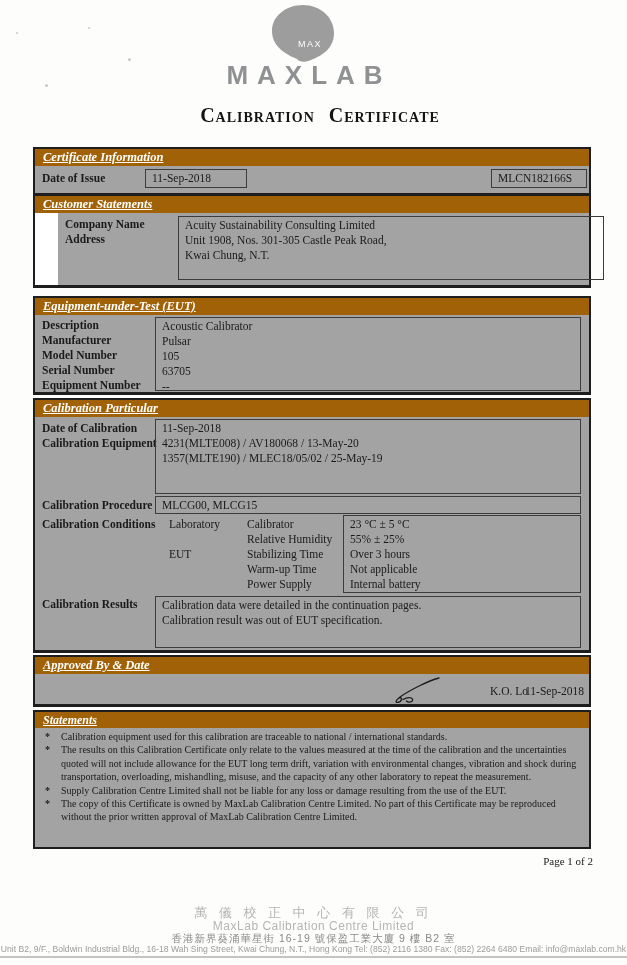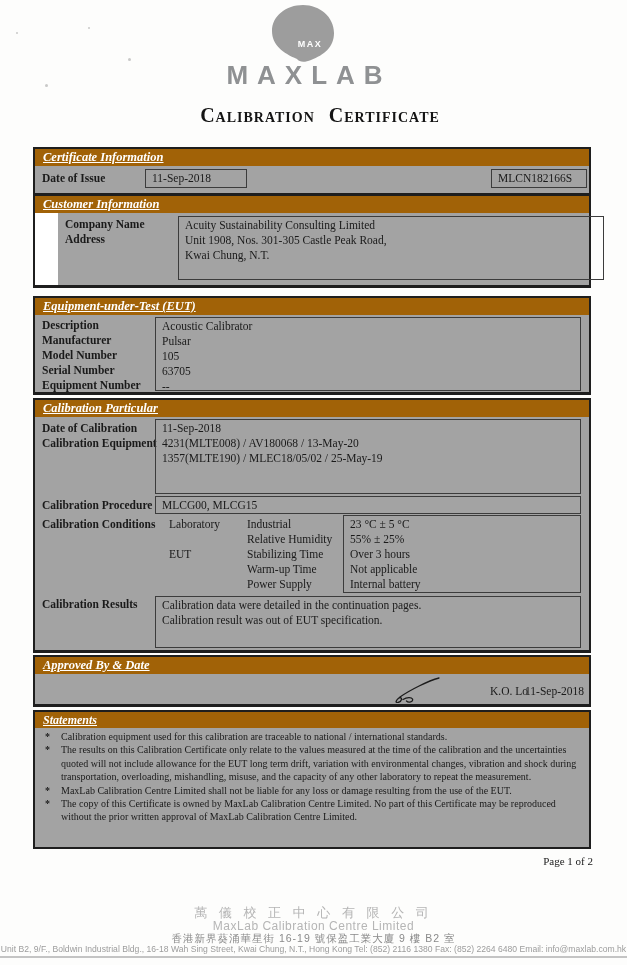--- a/index.html
+++ b/index.html
@@ -3,21 +3,21 @@
 <meta charset="utf-8">
 <style>
   html,body{margin:0;padding:0;background:#9a9a9a;}
   .page{position:relative;width:627px;height:965px;background:#fdfdfc;
         font-family:"Liberation Serif",serif;color:#1a1a1a;overflow:hidden;margin:0 auto;}
   .speck{position:absolute;background:#8a8a8a;border-radius:50%;opacity:.45;}
 
   
   .balloon{position:absolute;left:272px;top:5px;}
   .balloon-max{position:absolute;left:284px;top:39px;width:52px;text-align:center;
-        color:#fff;font-family:"Liberation Sans",sans-serif;font-weight:bold;
+        color:#fff;font-family:"Liberation Sans",sans-serif;font-weight:normal;
         font-size:9px;letter-spacing:1.5px;}
   .wordmark{position:absolute;left:0;top:60px;width:618px;text-align:center;
         font-family:"Liberation Sans",sans-serif;font-weight:bold;font-size:26px;
         color:#8f9193;letter-spacing:9px;}
   .doc-title{position:absolute;left:0;top:104px;width:640px;text-align:center;
         font-variant:small-caps;font-weight:bold;font-size:20px;letter-spacing:1px;
         word-spacing:8px;color:#141414;}
 
   
   .sec{position:absolute;left:33px;width:558px;border:2px solid #1e1e1e;
@@ -75,21 +75,21 @@
     <div class="bar">Certificate Information</div>
     <div class="body" style="height:27px;">
       <span class="lbl" style="left:7px;top:5px;">Date of Issue</span>
       <div class="vbox" style="left:110px;top:3px;width:102px;height:19px;">11-Sep-2018</div>
       <span class="lbl" style="left:355px;top:5px;margin-top:44px;">Certificate Number</span>
       <div class="vbox" style="left:456px;top:3px;width:96px;height:19px;">MLCN182166S</div>
     </div>
   </div>
 
   <div class="sec" style="top:194px;">
-    <div class="bar">Customer Information</div>
+    <div class="bar">Customer Statements</div>
     <div class="body" style="height:72px;margin-left:23px;">
       <div class="lblcol" style="top:4px;">
         <div>Company Name</div>
         <div>Address</div>
       </div>
       <div class="vbox" style="left:120px;top:3px;width:426px;height:64px;">
         <div>Acuity Sustainability Consulting Limited</div>
         <div>Unit 1908, Nos. 301-305 Castle Peak Road,</div>
         <div>Kwai Chung, N.T.</div>
       </div>
@@ -132,21 +132,21 @@
       <span class="lbl" style="left:7px;top:81px;">Calibration Procedure</span>
       <div class="vbox" style="left:120px;top:79px;width:426px;height:18px;">MLCG00, MLCG15</div>
 
       <span class="lbl" style="left:7px;top:100px;">Calibration Conditions</span>
       <div class="plaincol" style="left:134px;top:100px;">
         <div>Laboratory</div>
         <div>&nbsp;</div>
         <div>EUT</div>
       </div>
       <div class="plaincol" style="left:212px;top:100px;">
-        <div>Industrial</div>
+        <div>Calibrator</div>
         <div>Relative Humidity</div>
         <div>Stabilizing Time</div>
         <div>Warm-up Time</div>
         <div>Power Supply</div>
       </div>
       <div class="vbox" style="left:308px;top:98px;width:238px;height:78px;">
         <div>23 °C ± 5 °C</div>
         <div>55% ± 25%</div>
         <div>Over 3 hours</div>
         <div>Not applicable</div>
@@ -179,21 +179,21 @@
       <div class="stmt">
         <span class="bullet">*</span>
         <span>Calibration equipment used for this calibration are traceable to national / international standards.</span>
       </div>
       <div class="stmt">
         <span class="bullet">*</span>
         <span>The results on this Calibration Certificate only relate to the values measured at the time of the calibration and the uncertainties quoted will not include allowance for the EUT long term drift, variation with environmental changes, vibration and shock during transportation, overloading, mishandling, misuse, and the capacity of any other laboratory to repeat the measurement.</span>
       </div>
       <div class="stmt">
         <span class="bullet">*</span>
-        <span>MaxLab Calibration Centre Limited shall not be liable for any loss or damage resulting from the use of the EUT.</span>
+        <span>Supply Calibration Centre Limited shall not be liable for any loss or damage resulting from the use of the EUT.</span>
       </div>
       <div class="stmt">
         <span class="bullet">*</span>
         <span>The copy of this Certificate is owned by MaxLab Calibration Centre Limited.  No part of this Certificate may be reproduced without the prior written approval of MaxLab Calibration Centre Limited.</span>
       </div>
     </div>
   </div>
 
   <div class="page-num">Page 1 of 2</div>
 

